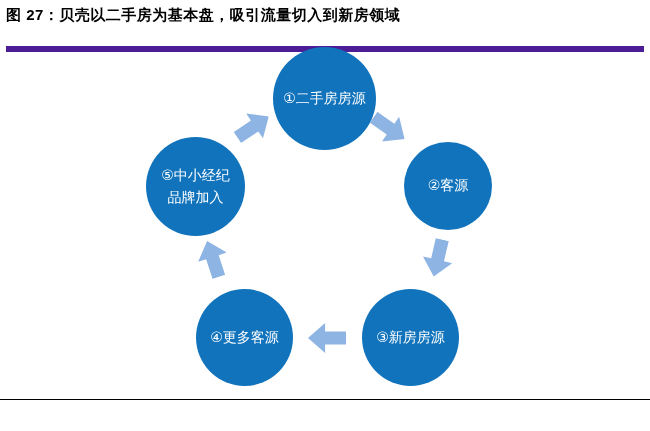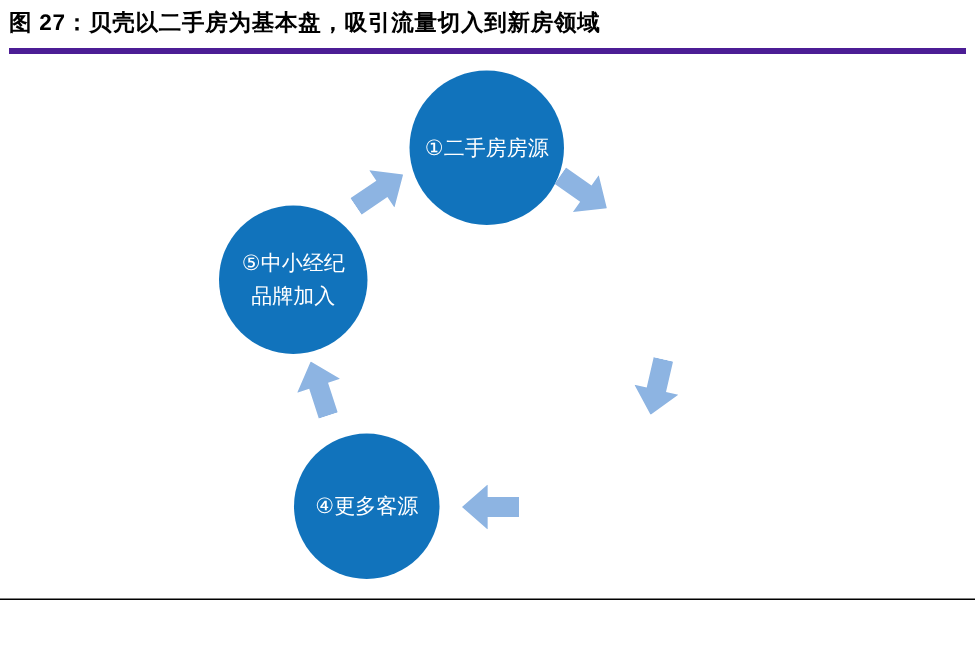--- a/index.html
+++ b/index.html
@@ -16,22 +16,22 @@
     overflow: hidden;
   }
   .fig-title {
     position: absolute;
     left: 6px;
     top: 6px;
     width: 638px;
     font-size: 15px;
     font-weight: bold;
     letter-spacing: 0.5px;
-    padding-bottom: 7px;
-    border-bottom: 4px solid #4c1d95;
+    padding-bottom: 21px;
+    border-bottom: 6px solid #4c1d95;
     white-space: nowrap;
   }
   .diagram {
     position: absolute;
     left: 0;
     top: 36px;
     width: 650px;
     height: 360px;
   }
   .node {
@@ -86,21 +86,27 @@
 <div class="page">
 
   <div class="fig-title">图 27：贝壳以二手房为基本盘，吸引流量切入到新房领域</div>
 
   <div class="diagram">
 
     <div class="node n1">
       <span class="node-label">①二手房房源</span>
     </div>
 
+    <div class="node n2">
+      <span class="node-label">②客源</span>
+    </div>
 
+    <div class="node n3">
+      <span class="node-label">③新房房源</span>
+    </div>
 
     <div class="node n4">
       <span class="node-label">④更多客源</span>
     </div>
 
     <div class="node n5">
       <span class="node-label">⑤中小经纪品牌加入</span>
     </div>
 
     <div class="arrow a12"></div>

